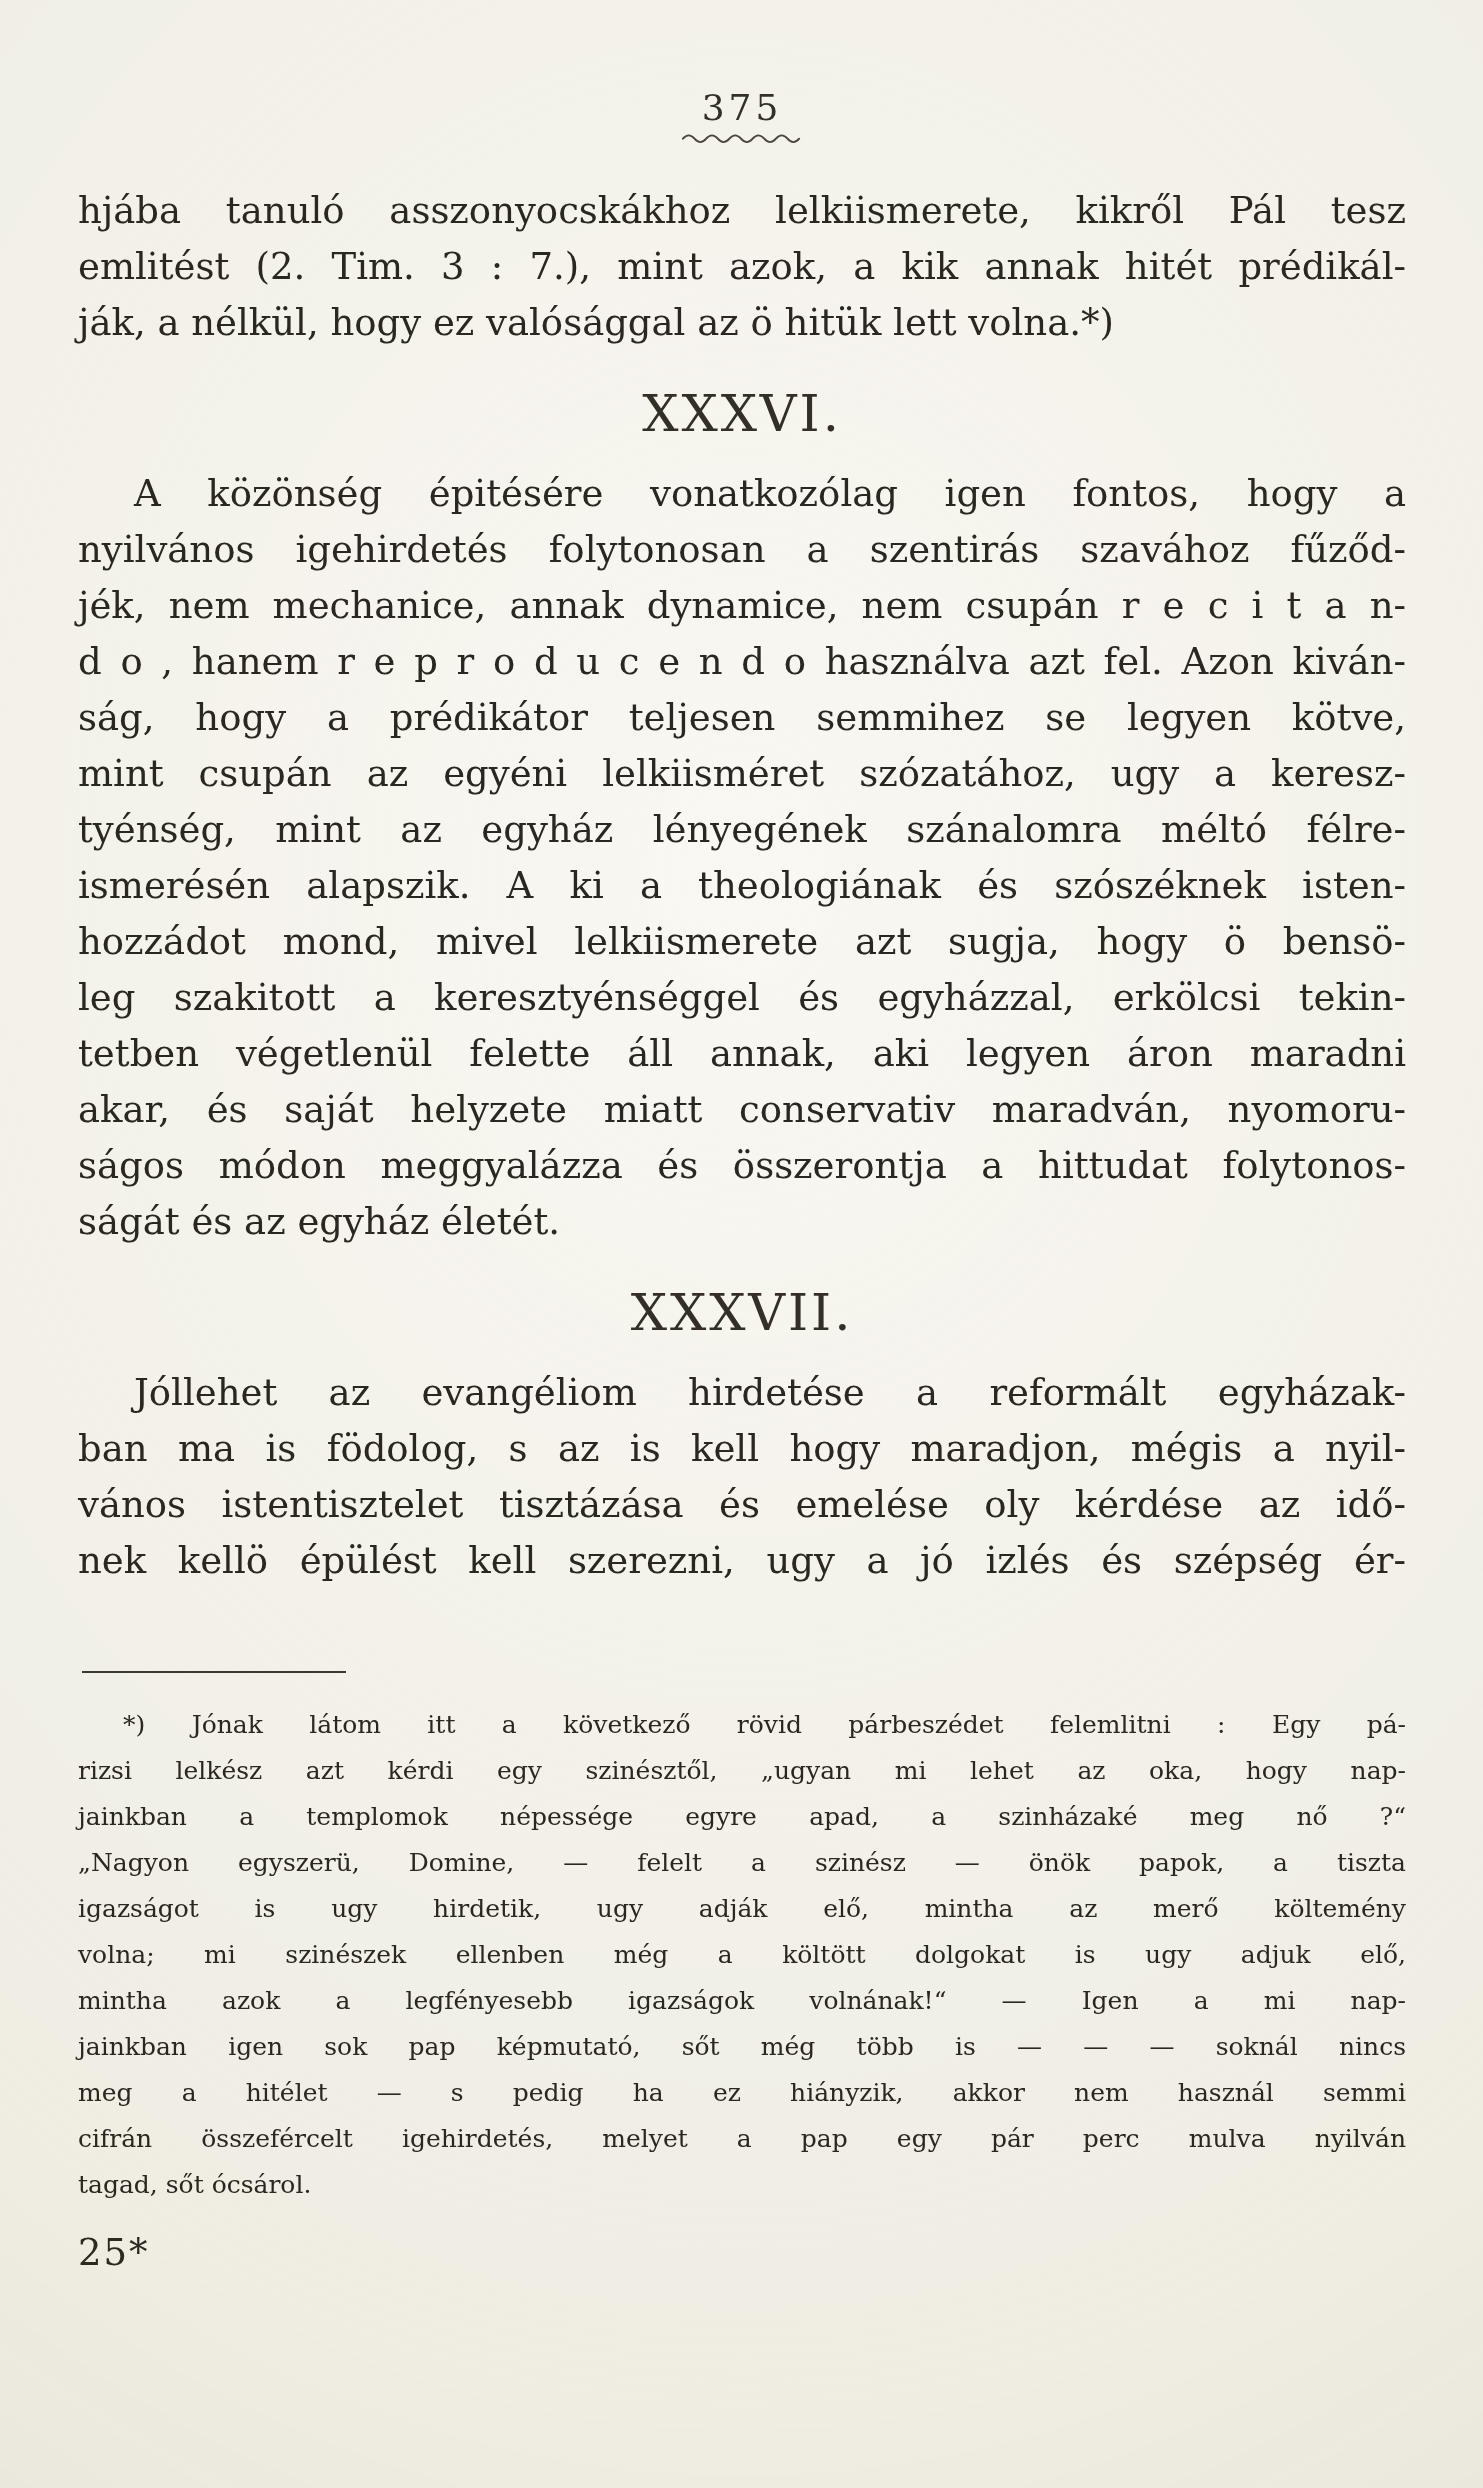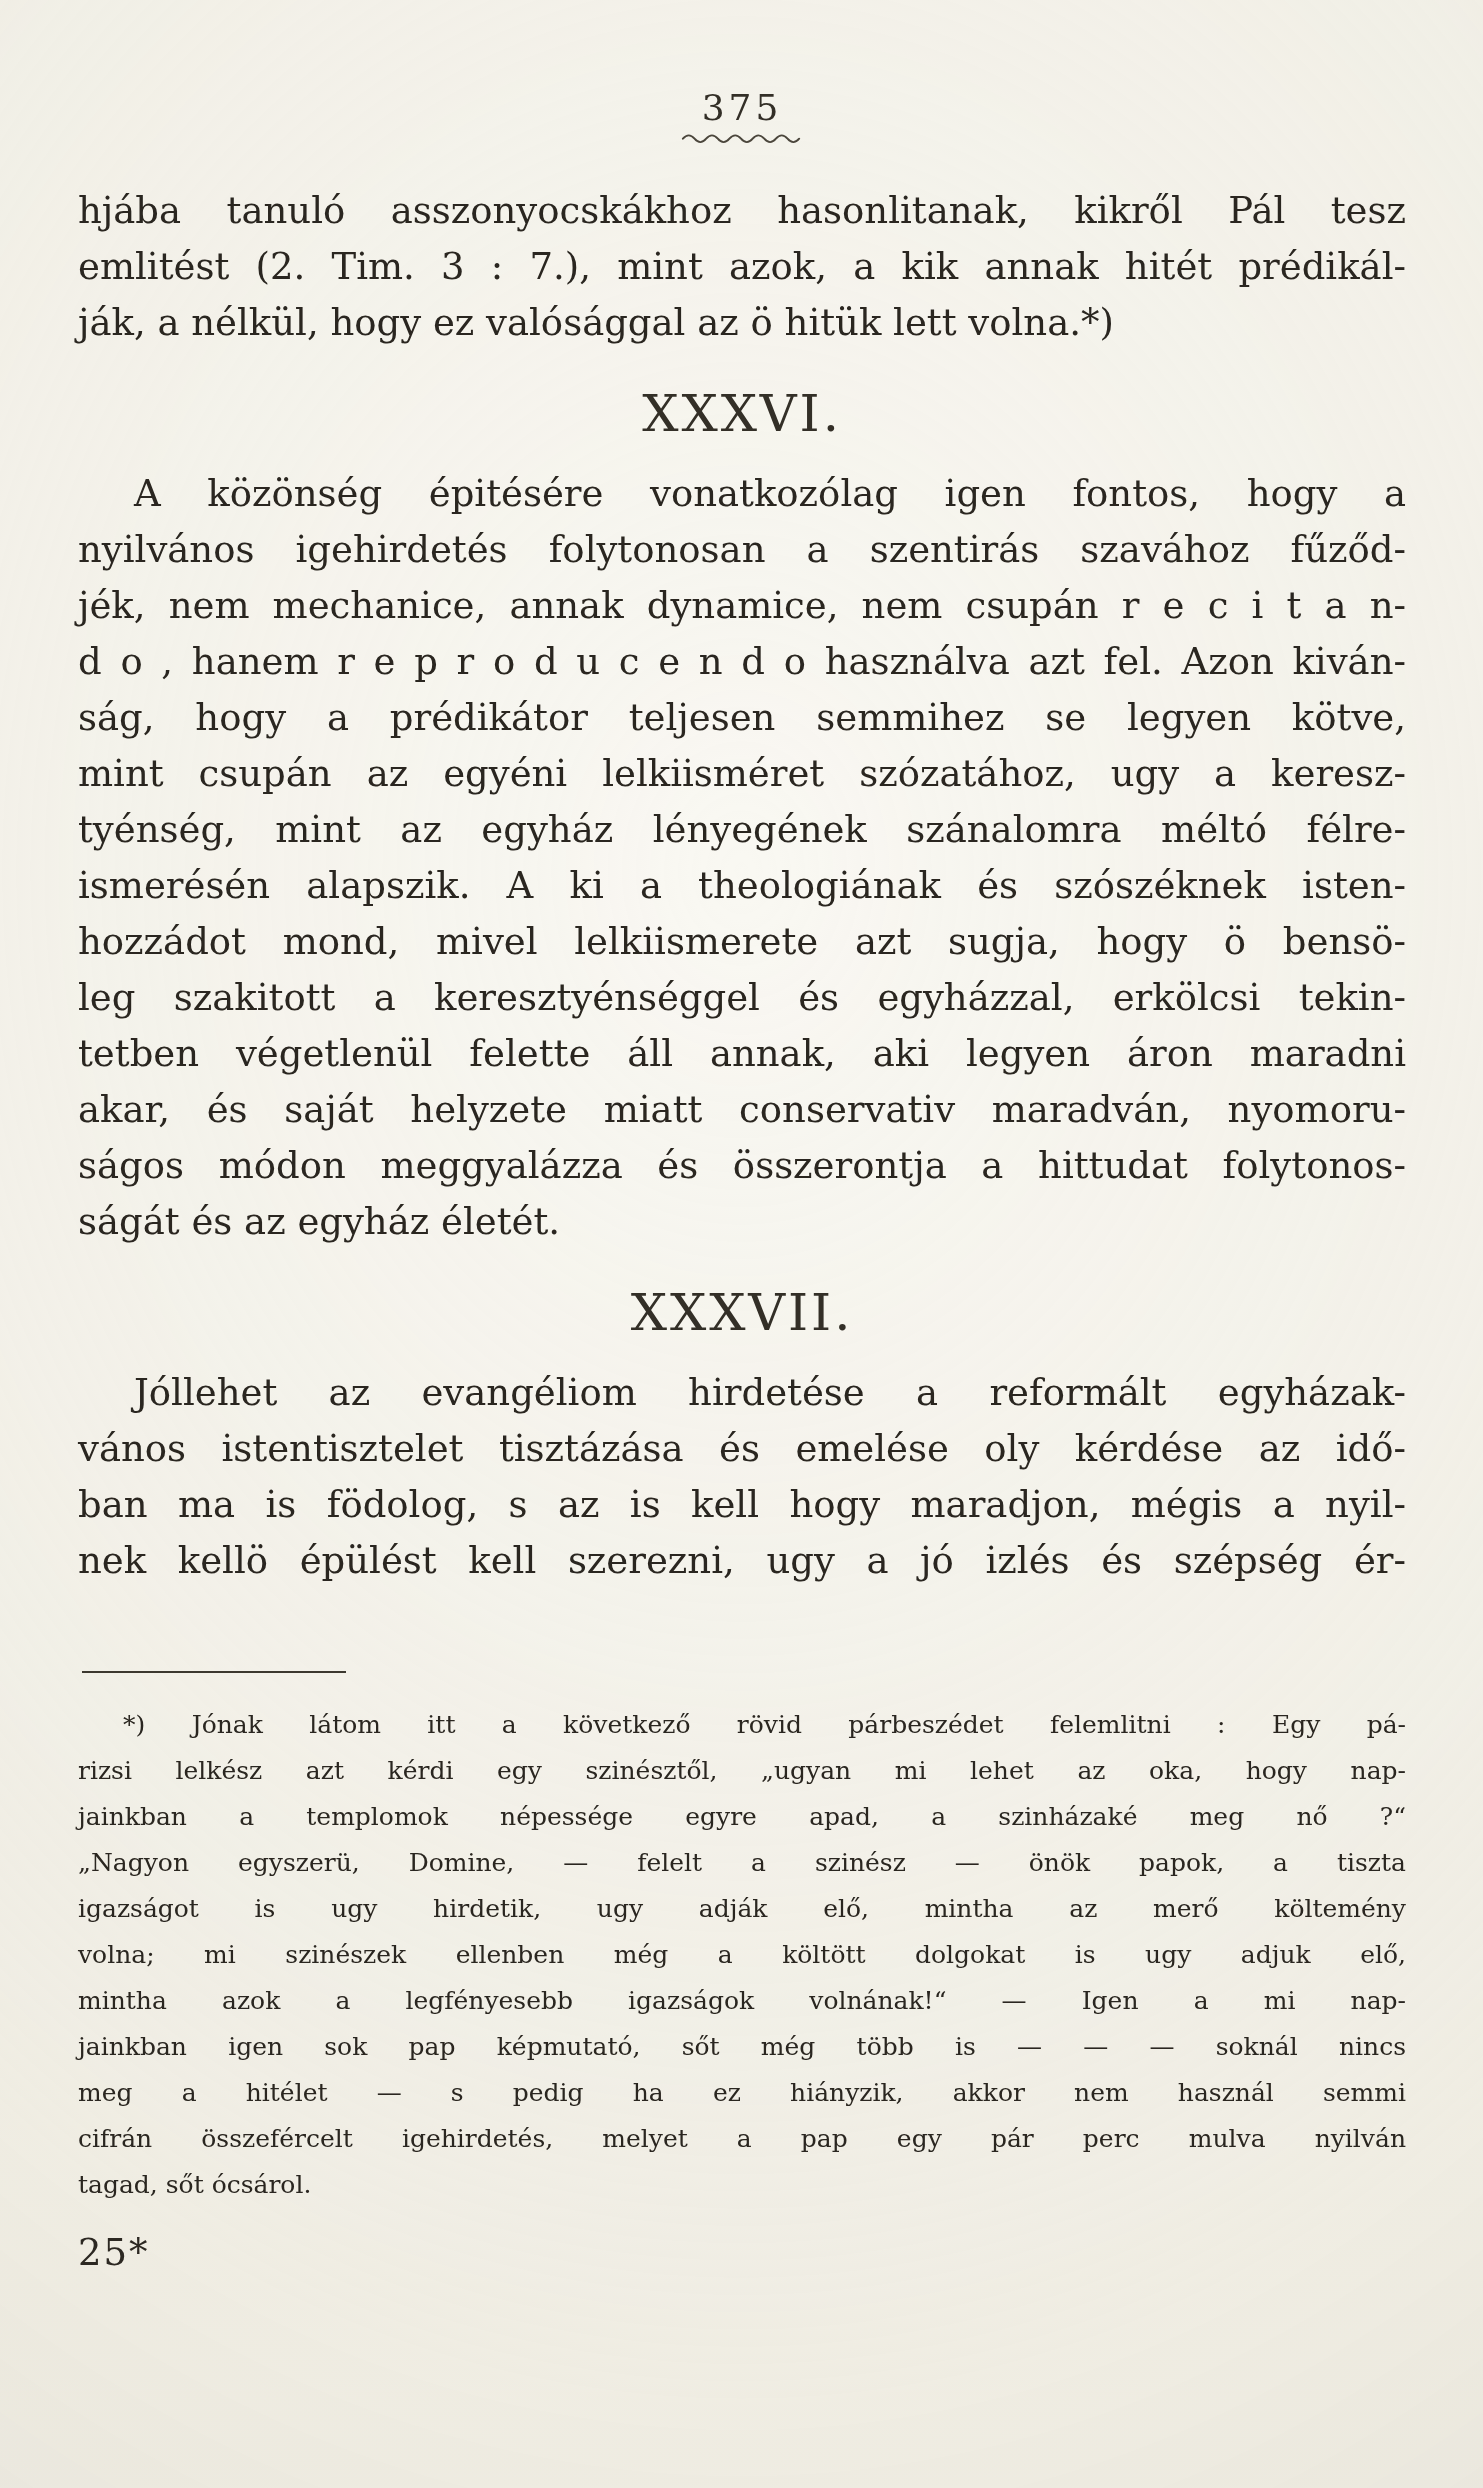--- a/index.html
+++ b/index.html
@@ -91,21 +91,21 @@
 <div class="page">
 
   <header class="pagenum-wrap">
     <div class="pagenum">375</div>
     <svg class="squiggle" width="124" height="13.6" viewBox="0 0 128 14" aria-hidden="true">
       <path d="M3 9 Q9 2 15 9 T27 9 T39 9 T51 9 T63 9 T75 9 T87 9 T99 9 T111 9 T123 9" fill="none" stroke="#4b463c" stroke-width="2" stroke-linecap="round"></path>
     </svg>
   </header>
 
   <section class="para">
-    <div class="line">hjába tanuló asszonyocskákhoz hasonlitanak, kikről Pál tesz</div>
+    <div class="line">hjába tanuló asszonyocskákhoz lelkiismerete, kikről Pál tesz</div>
     <div class="line">emlitést (2. Tim. 3 : 7.), mint azok, a kik annak hitét prédikál-</div>
     <div class="line end">ják, a nélkül, hogy ez valósággal az ö hitük lett volna.*)</div>
   </section>
 
   <h2 class="heading">XXXVI.</h2>
 
   <section class="para">
     <div class="line indent">A közönség épitésére vonatkozólag igen fontos, hogy a</div>
     <div class="line">nyilvános igehirdetés folytonosan a szentirás szavához fűződ-</div>
     <div class="line">jék, nem mechanice, annak dynamice, nem csupán r e c i t a n-</div>
@@ -119,22 +119,22 @@
     <div class="line">tetben végetlenül felette áll annak, aki legyen áron maradni</div>
     <div class="line">akar, és saját helyzete miatt conservativ maradván, nyomoru-</div>
     <div class="line">ságos módon meggyalázza és összerontja a hittudat folytonos-</div>
     <div class="line end">ságát és az egyház életét.</div>
   </section>
 
   <h2 class="heading">XXXVII.</h2>
 
   <section class="para">
     <div class="line indent">Jóllehet az evangéliom hirdetése a reformált egyházak-</div>
+    <div class="line">ban ma is födolog, s az is kell hogy maradjon, mégis a nyil-</div>
     <div class="line">vános istentisztelet tisztázása és emelése oly kérdése az idő-</div>
-    <div class="line">ban ma is födolog, s az is kell hogy maradjon, mégis a nyil-</div>
     <div class="line">nek kellö épülést kell szerezni, ugy a jó izlés és szépség ér-</div>
   </section>
 
   <div class="footnote-rule"></div>
 
   <section class="footnote">
     <div class="line indent">*) Jónak látom itt a következő rövid párbeszédet felemlitni : Egy pá-</div>
     <div class="line">rizsi lelkész azt kérdi egy szinésztől, „ugyan mi lehet az oka, hogy nap-</div>
     <div class="line">jainkban a templomok népessége egyre apad, a szinházaké meg nő ?“</div>
     <div class="line">„Nagyon egyszerü, Domine, — felelt a szinész — önök papok, a tiszta</div>

